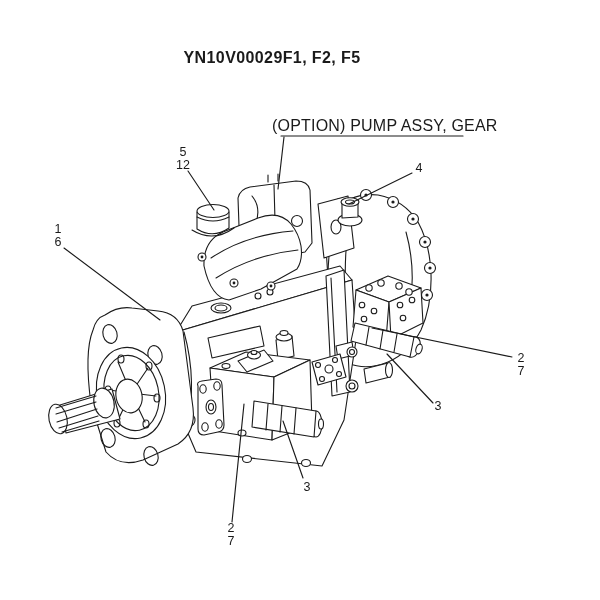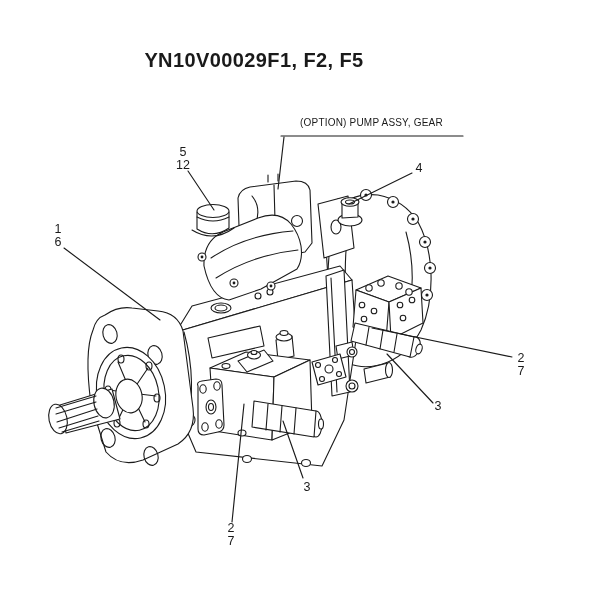--- a/index.html
+++ b/index.html
@@ -1,20 +1,20 @@
 <!DOCTYPE html>
 <html><head>
 <meta charset="utf-8">
 <style>
   html,body{margin:0;padding:0;background:#fff;}
   .page{position:relative;width:600px;height:600px;background:#ffffff;overflow:hidden;
         font-family:"Liberation Sans", sans-serif;color:#1a1a1a;}
-  .title{position:absolute;top:49px;left:254px;transform:translateX(-50%);
-         font-size:20px;font-weight:600;letter-spacing:.4px;white-space:nowrap;}
-  .opt-label{position:absolute;top:117px;left:300px;font-size:10px;font-weight:500;
+  .title{position:absolute;top:49px;left:272px;transform:translateX(-50%);
+         font-size:16px;font-weight:600;letter-spacing:.4px;white-space:nowrap;}
+  .opt-label{position:absolute;top:117px;left:272px;font-size:16px;font-weight:500;
              letter-spacing:.2px;white-space:nowrap;}
   .callout{position:absolute;transform:translateX(-50%);font-size:12.5px;line-height:13px;
            text-align:center;font-weight:500;}
   svg.drawing{position:absolute;left:0;top:0;}
   svg.drawing path, svg.drawing ellipse, svg.drawing circle, svg.drawing line{
     stroke:#1b1b1b;stroke-width:1.1;fill:none;stroke-linejoin:round;stroke-linecap:round;}
   svg.drawing .f{fill:#ffffff;}
   svg.drawing .d{fill:#1b1b1b;stroke:none;}
   svg.drawing .ld{stroke-width:1.15;}
 </style>

